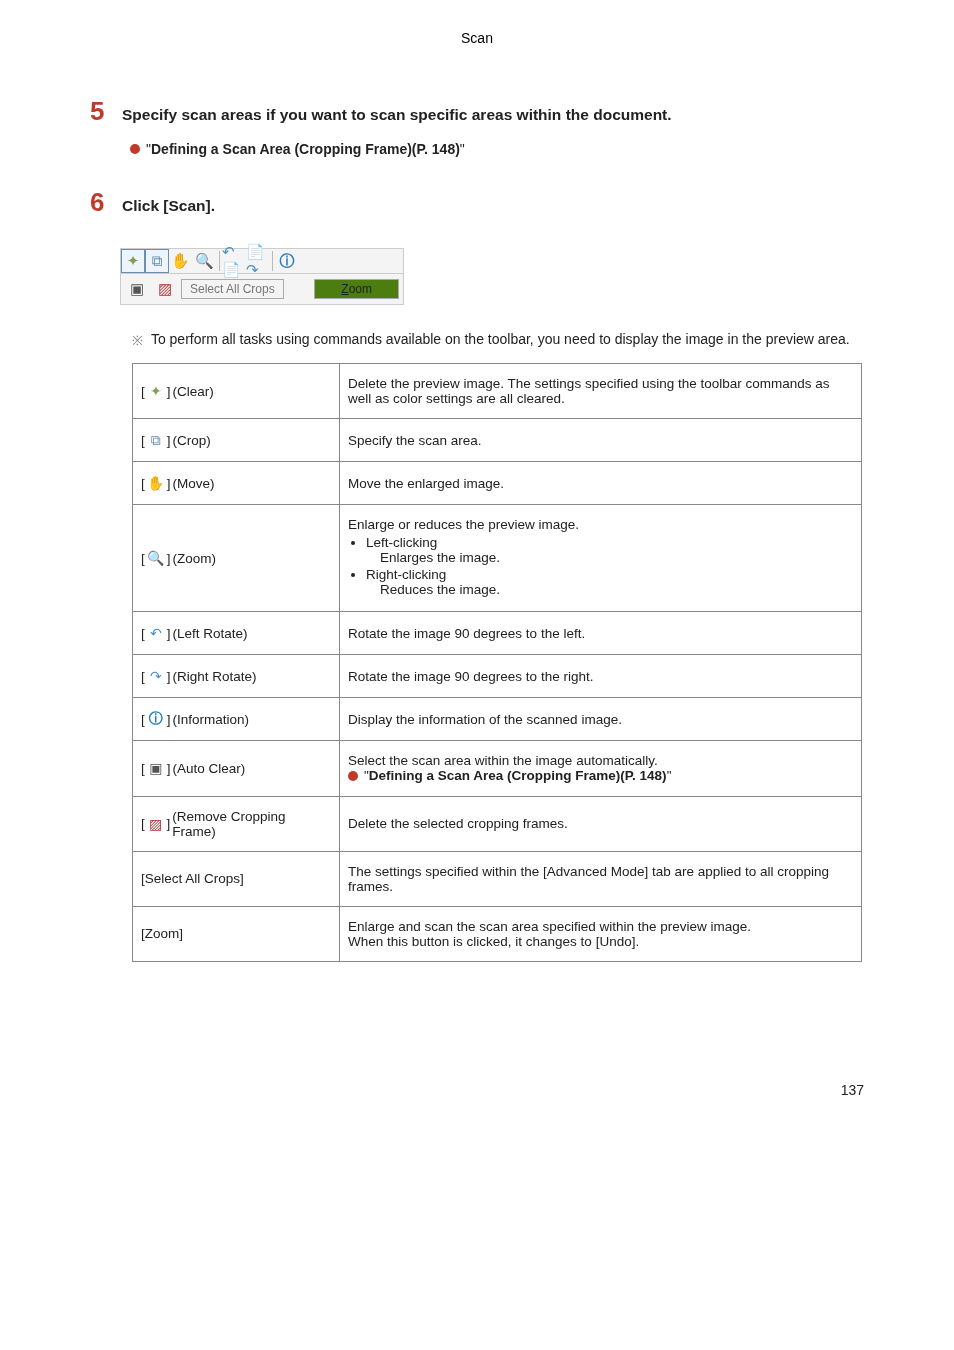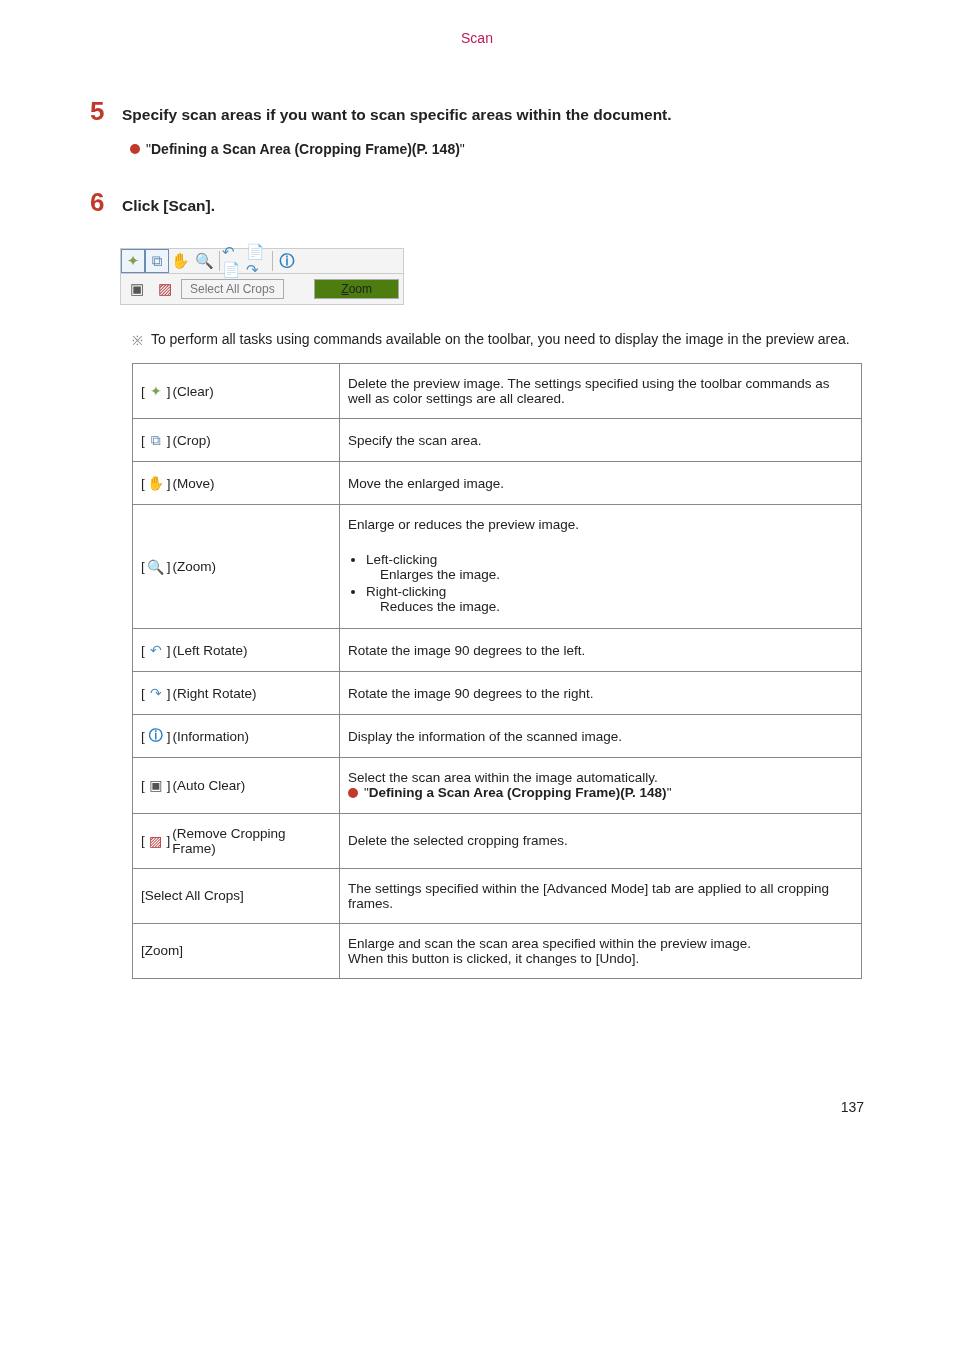--- a/index.html
+++ b/index.html
@@ -12,21 +12,21 @@
   }
   .page {
     width: 954px;
     margin: 0 auto;
     padding: 30px 90px 60px 90px;
     box-sizing: border-box;
   }
   .top-header {
     text-align: center;
     font-size: 14px;
-    color: #be185d;
+    color: #000000;
     margin-bottom: 50px;
   }
   .body-text {
     margin: 0 0 30px 30px;
   }
   .step-row {
     display: flex;
     align-items: baseline;
     margin-bottom: 14px;
   }
@@ -155,21 +155,21 @@
   .mini-icon {
     width: 18px;
     height: 18px;
     display: inline-flex;
     align-items: center;
     justify-content: center;
     font-size: 14px;
     border-radius: 2px;
   }
   ul.tight {
-    margin: 20px 0 0 0;
+    margin: 3px 0 0 0;
     padding-left: 18px;
   }
   ul.tight li { margin: 2px 0; }
   .sub-ind { margin-left: 14px; display:block; }
   .desc-link {
     display:inline-flex;
     align-items:center;
   }
   .page-num {
     text-align: right;

